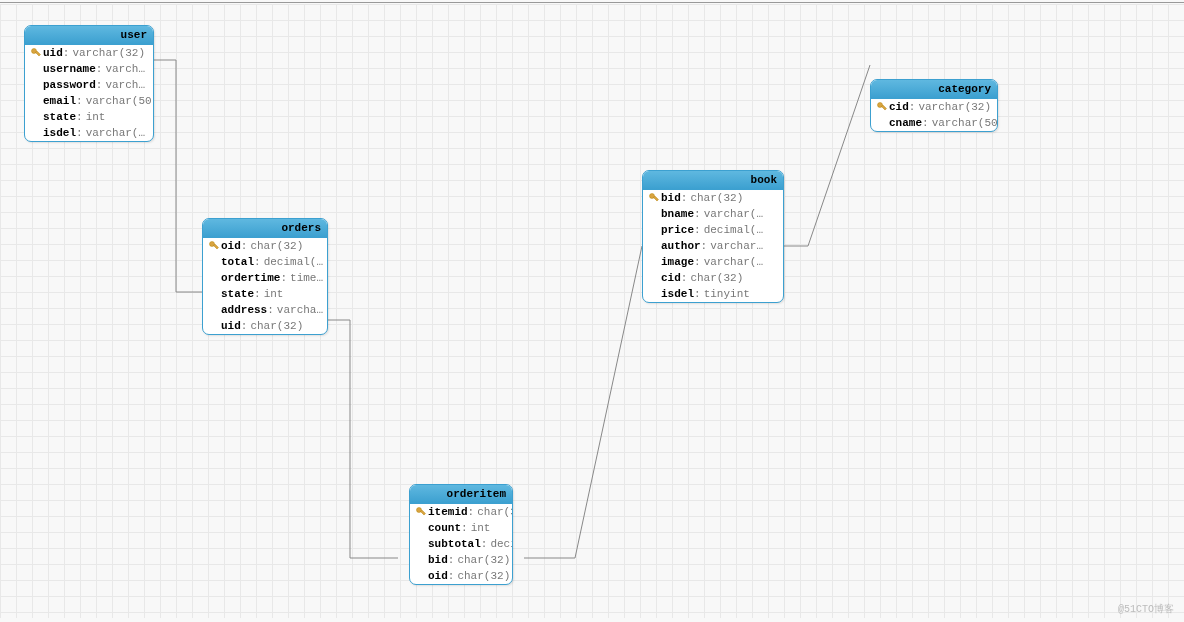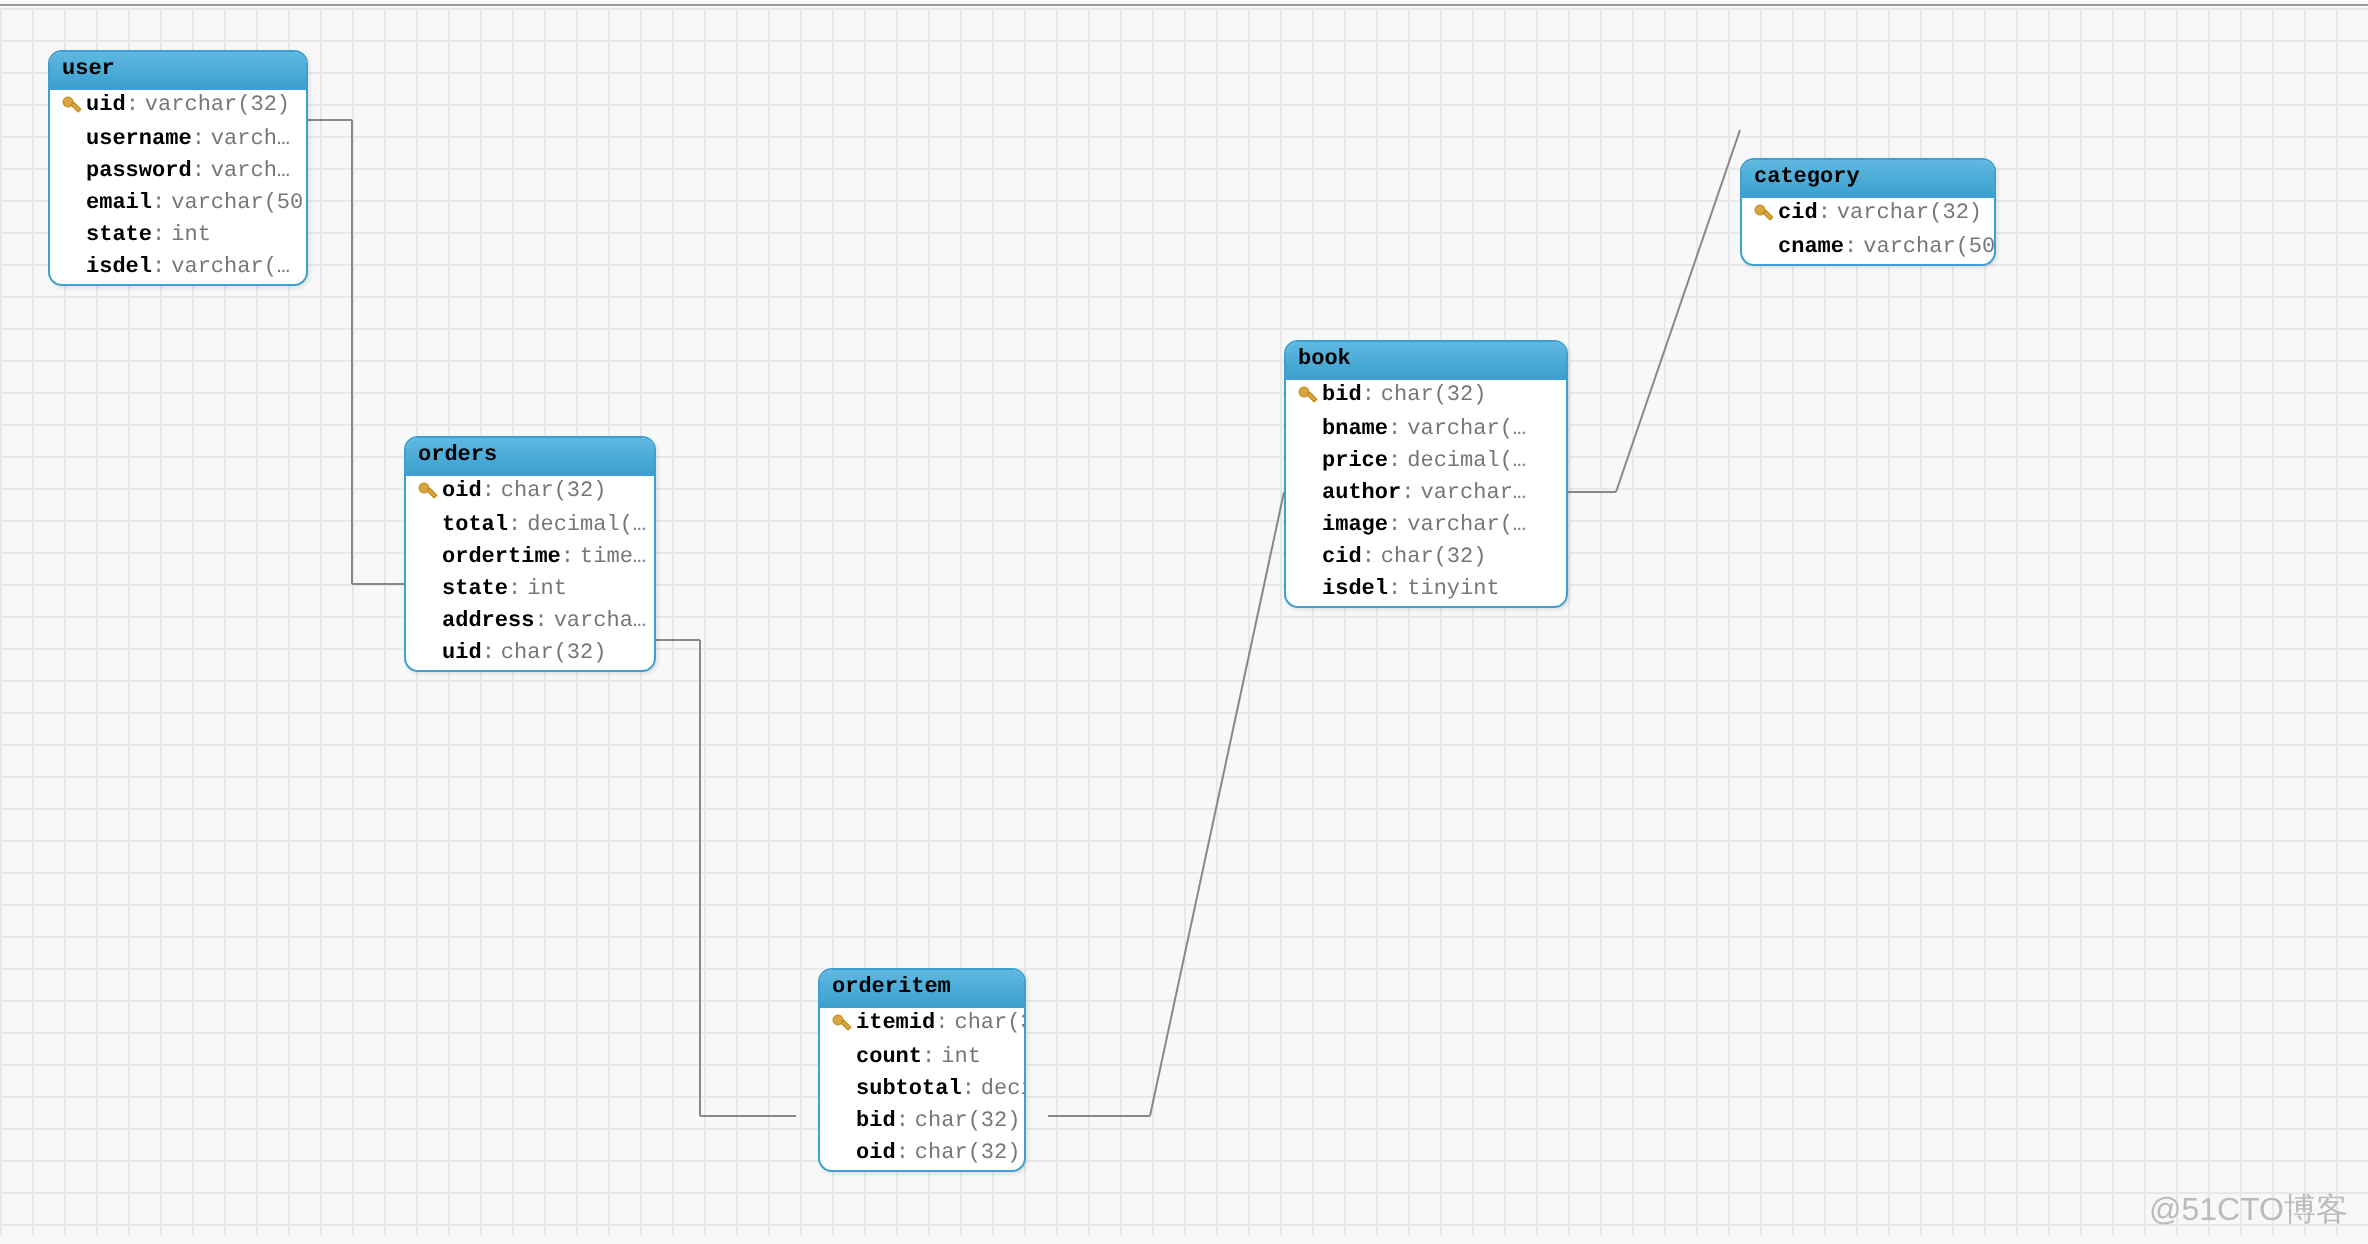--- a/index.html
+++ b/index.html
@@ -36,28 +36,28 @@
       background: #fff;
       border: 1px solid #3ca0d0;
       border-radius: 7px;
       box-shadow: 1px 1px 2px rgba(0,0,0,0.1);
       overflow: hidden;
     }
     .table-header {
       background: linear-gradient(#5fb8e0, #3ca0d0);
       color: #000;
       font-weight: bold;
-      text-align: left;
+      text-align: right;
       padding: 3px 6px;
       border-bottom: 1px solid #3ca0d0;
       font-family: "Courier New", monospace;
     }
     .row {
       display: flex;
-      align-items: flex-start;
+      align-items: flex-end;
       padding: 2px 4px 2px 4px;
       white-space: nowrap;
     }
     .key-icon {
       display: inline-block;
       width: 14px;
       flex-shrink: 0;
       text-align: center;
     }
     .key-icon svg { vertical-align: middle; }
@@ -70,22 +70,22 @@
       width: 1184px;
       height: 622px;
       pointer-events: none;
     }
     .svg-layer line { stroke: #888; stroke-width: 1; }
     .watermark {
       position: absolute;
       right: 10px;
       bottom: 6px;
       color: #bbb;
-      font-size: 16px;
-      font-family: Liberation Sans, sans-serif;
+      font-size: 10px;
+      font-family: Liberation Mono, monospace;
     }
   </style>
 </head>
 <body>
 
 <div class="top-line"></div>
 <div class="grid"></div>
 
 <svg class="svg-layer" id="connectors">
     <line x1="154" y1="60" x2="176" y2="60"></line>

